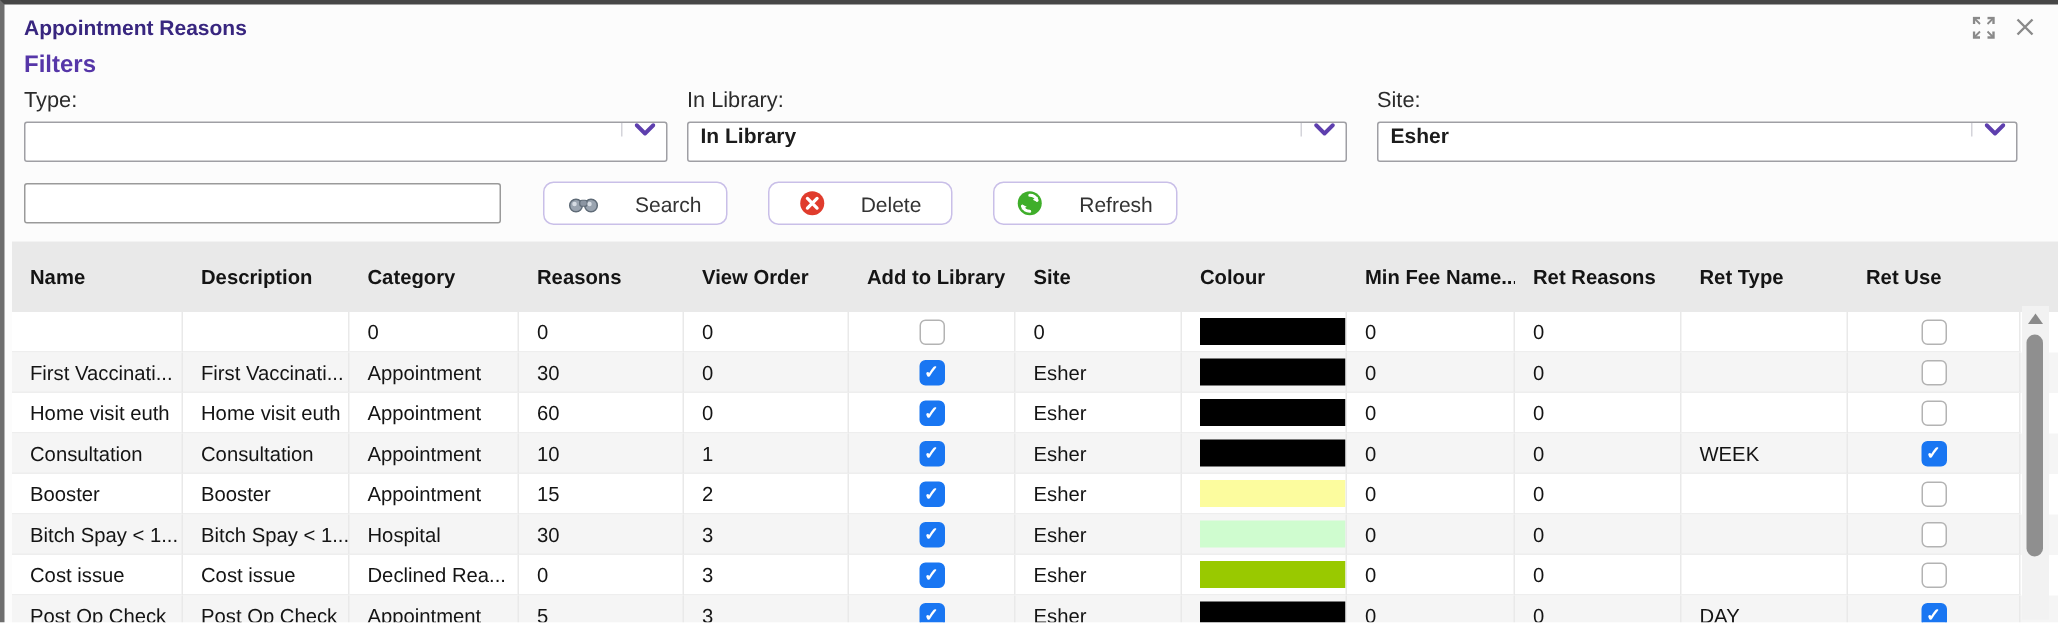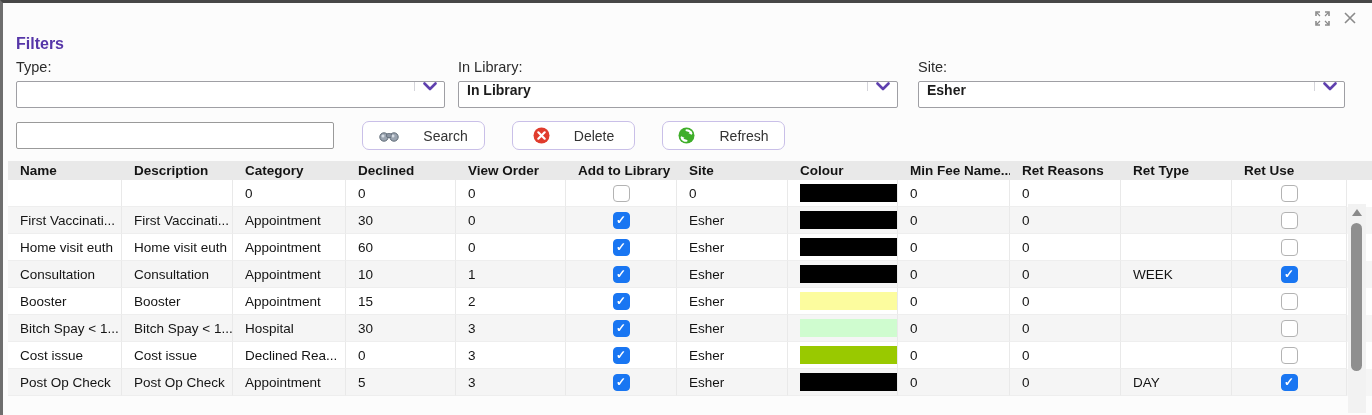--- a/index.html
+++ b/index.html
@@ -36,21 +36,21 @@
   .search-input { width:318px; height:27px; border:1px solid #9a9a9a; border-radius:2px;
                   font-size:14px; padding:0 8px; margin-right:28px; outline:none;
                   font-family:"Liberation Sans", sans-serif; }
   .btn { width:123px; height:29px; background:#fff; border:1px solid #c9bfe8; border-radius:7px;
          display:flex; align-items:center; justify-content:center; gap:24px;
          font-size:14px; color:#333; cursor:pointer; margin-right:27px; }
 
   
   :root { --cols: 114px 111px 113px 110px 110px 111px 111px 110px 112px 111px 111px 115px; }
   .table { margin:11px 0 0 5px; }
-  .t-header { display:grid; grid-template-columns: var(--cols); height:19px;
+  .t-header { display:grid; grid-template-columns: var(--cols); height:47px;
               align-items:center; background:#e9e9e9; }
   .th { font-size:13.5px; font-weight:bold; color:#141414; padding-left:12px;
         white-space:nowrap; overflow:hidden; cursor:pointer; }
   .t-row { display:grid; grid-template-columns: var(--cols); height:27px; background:#fff; }
   .t-row.alt { background:#f5f5f5; }
   .td { font-size:13.5px; color:#141414; padding-left:12px; display:flex; align-items:center;
         white-space:nowrap; overflow:hidden; border-right:1px solid #e9e9e9;
         border-bottom:1px solid #eeeeee; }
   .td.center { justify-content:center; padding-left:0; }
   .cb { width:17px; height:17px; border-radius:4px; border:1px solid #b3b3b3; background:#fff;
@@ -68,20 +68,21 @@
               background:#8f8f8f; border-radius:6px; cursor:pointer; }
 
   svg { display:block; }
 </style>
 </head>
 <body>
 
 <div class="dialog">
 
   <div class="titlebar">
+    <span class="win-title">Appointment Reasons</span>
     <span class="tb-spacer"></span>
     <span class="tb-icon">
       <svg width="15" height="15" viewBox="0 0 15 15" fill="none" stroke="#8a8a8a" stroke-width="1.6">
         <path d="M1 5 L1 1 L5 1 M10 1 L14 1 L14 5 M14 10 L14 14 L10 14 M5 14 L1 14 L1 10"></path>
         <path d="M1.5 1.5 L5 5 M13.5 1.5 L10 5 M13.5 13.5 L10 10 M1.5 13.5 L5 10" stroke-width="1.2"></path>
       </svg>
     </span>
     <span class="tb-icon">
       <svg width="14" height="14" viewBox="0 0 14 14" stroke="#8a8a8a" stroke-width="1.6">
         <path d="M2 2 L12 12 M12 2 L2 12"></path>
@@ -162,21 +163,21 @@
       </span>
       <span>Refresh</span>
     </div>
   </div>
 
   <div class="table">
     <div class="t-header">
         <div class="th">Name</div>
         <div class="th">Description</div>
         <div class="th">Category</div>
-        <div class="th">Declined</div>
+        <div class="th">Reasons</div>
         <div class="th">View Order</div>
         <div class="th">Add to Library</div>
         <div class="th">Site</div>
         <div class="th">Colour</div>
         <div class="th">Min Fee Name...</div>
         <div class="th">Ret Reasons</div>
         <div class="th">Ret Type</div>
         <div class="th">Ret Use</div>
       </div>
     <div class="t-body">

